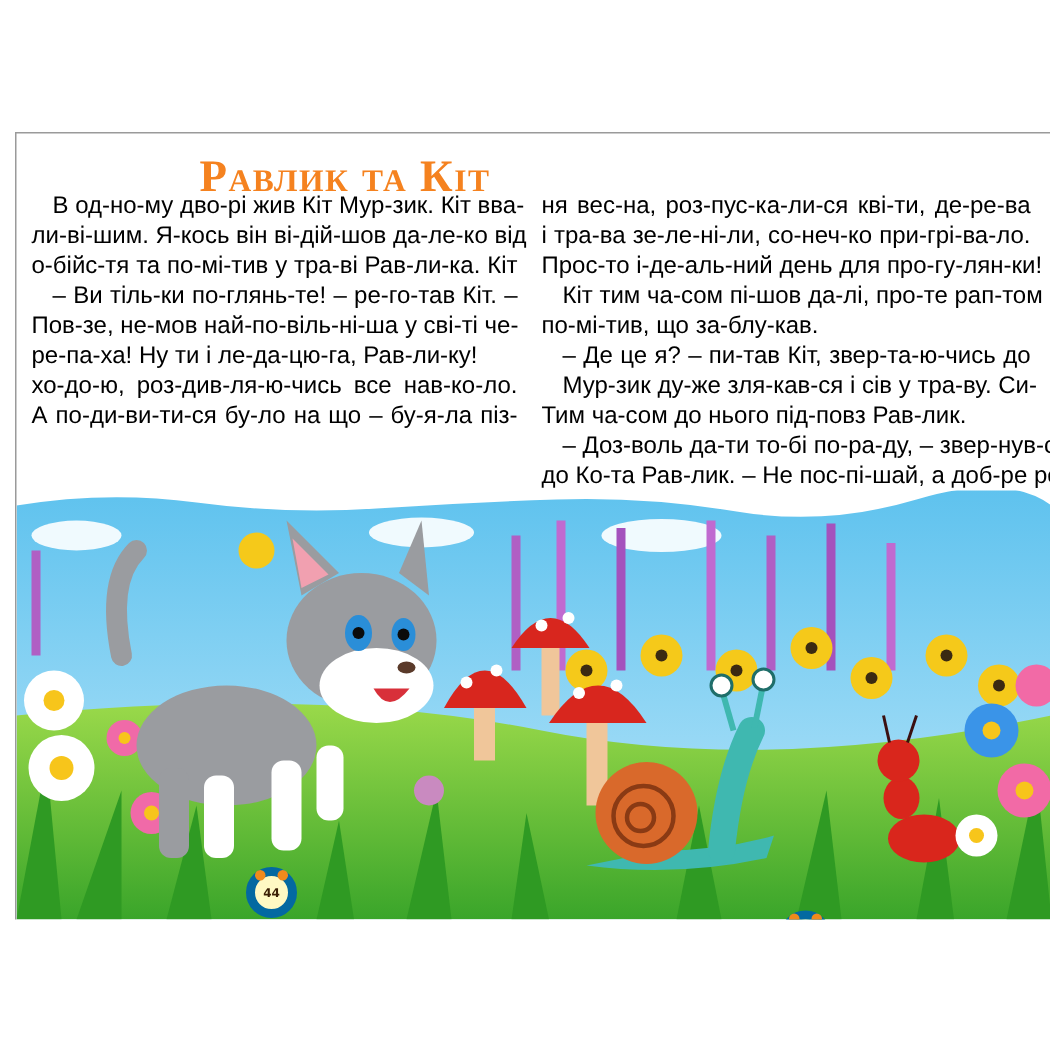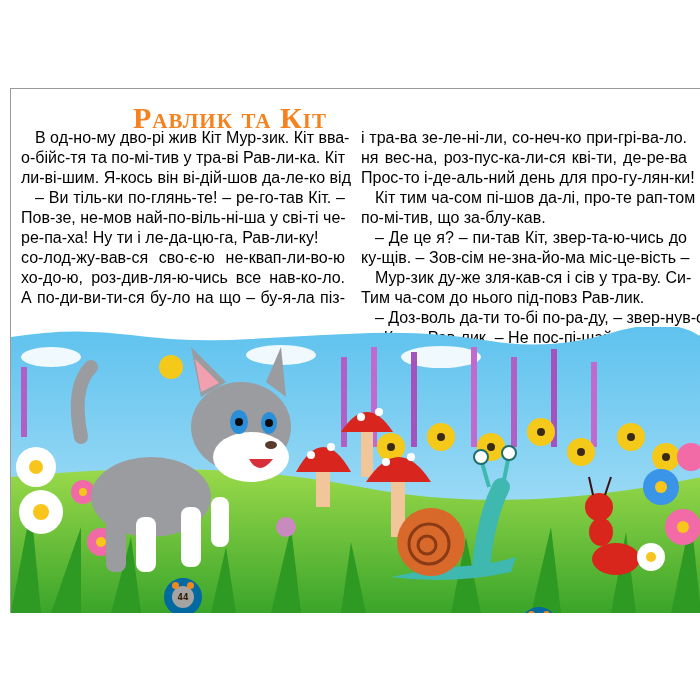--- a/index.html
+++ b/index.html
@@ -5,49 +5,47 @@
   html, body { margin:0; padding:0; }
   body { width:700px; height:700px; background:#ffffff; position:relative; overflow:hidden; font-family:"Liberation Sans", sans-serif; }
   .spread { position:absolute; left:10px; top:88px; width:690px; height:524px; background:#fff; border-top:1px solid #9a9a9a; border-left:1px solid #9a9a9a; overflow:hidden; }
   .title { position:absolute; left:78px; top:12px; font-family:Liberation Serif, serif; font-weight:bold; font-size:30px; letter-spacing:1px; color:#f5821f; font-variant:small-caps; text-transform:none;margin-left:44px; }
   .line { white-space:nowrap; display:block; text-align:justify; text-align-last:justify; height:20px; }
   .line.last { text-align-last:left; }
   .indent { padding-left:14px; }
   .left-lines { position:absolute; top:40px; left:10px; width:324px; }
   .right-lines { position:absolute; top:40px; left:350px; width:326px; }
   .illus { position:absolute; left:0; top:238px; width:690px; height:286px; }
-  .pagenum { position:absolute; width:22px; height:22px; border-radius:50%; background:#a3a3a3; border:8px solid #0369a1; color:#3a1f05; font-size:8px; font-weight:bold; display:flex; align-items:center; justify-content:center; font-family:"DejaVu Sans", sans-serif; }
+  .pagenum { position:absolute; width:22px; height:22px; border-radius:50%; background:#fef9c3; border:6px solid #0369a1; color:#3a1f05; font-size:8px; font-weight:bold; display:flex; align-items:center; justify-content:center; font-family:"DejaVu Sans", sans-serif; }
   .pagenum::before, .pagenum::after { content:""; position:absolute; top:-4px; width:7px; height:7px; background:#f08a1c; border-radius:50%; }
   .pagenum::before { left:0; } .pagenum::after { right:0; }
 </style>
 </head>
 <body>
 
 <div class="spread">
   <div class="title">Равлик та Кіт</div>
 
   <div class="left-lines" id="left-lines">
       <span class="line indent">В од-но-му дво-рі жив Кіт Мур-зик. Кіт вва-</span>
+      <span class="line">ли-ві-шим. Я-кось він ві-дій-шов да-ле-ко від</span>
       <span class="line">о-бійс-тя та по-мі-тив у тра-ві Рав-ли-ка. Кіт</span>
-      <span class="line">ли-ві-шим. Я-кось він ві-дій-шов да-ле-ко від</span>
       <span class="line indent">– Ви тіль-ки по-глянь-те! – ре-го-тав Кіт. –</span>
       <span class="line">Пов-зе, не-мов най-по-віль-ні-ша у сві-ті че-</span>
       <span class="line last">ре-па-ха! Ну ти і ле-да-цю-га, Рав-ли-ку!</span>
-      <span class="line">со-лод-жу-вав-ся сво-є-ю не-квап-ли-во-ю</span>
       <span class="line">хо-до-ю, роз-див-ля-ю-чись все нав-ко-ло.</span>
       <span class="line">А по-ди-ви-ти-ся бу-ло на що – бу-я-ла піз-</span>
     </div>
   <div class="right-lines" id="right-lines">
+      <span class="line">ня вес-на, роз-пус-ка-ли-ся кві-ти, де-ре-ва</span>
       <span class="line">і тра-ва зе-ле-ні-ли, со-неч-ко при-грі-ва-ло.</span>
-      <span class="line">ня вес-на, роз-пус-ка-ли-ся кві-ти, де-ре-ва</span>
       <span class="line last">Прос-то і-де-аль-ний день для про-гу-лян-ки!</span>
       <span class="line indent">Кіт тим ча-сом пі-шов да-лі, про-те рап-том</span>
       <span class="line last">по-мі-тив, що за-блу-кав.</span>
       <span class="line indent">– Де це я? – пи-тав Кіт, звер-та-ю-чись до</span>
-      <span class="line">ку-щів. – Зов-сім не-зна-йо-ма міс-це-вість –</span>
       <span class="line indent">Мур-зик ду-же зля-кав-ся і сів у тра-ву. Си-</span>
       <span class="line last">Тим ча-сом до нього під-повз Рав-лик.</span>
       <span class="line indent">– Доз-воль да-ти то-бі по-ра-ду, – звер-нув-ся</span>
       <span class="line">до Ко-та Рав-лик. – Не пос-пі-шай, а доб-ре роз-</span>
     </div>
 
   <svg class="illus" viewBox="0 0 690 286" preserveAspectRatio="none">
     <defs>
       <linearGradient id="sky" x1="0" y1="0" x2="0" y2="1">
         <stop offset="0" stop-color="#5ec2ee"></stop>

